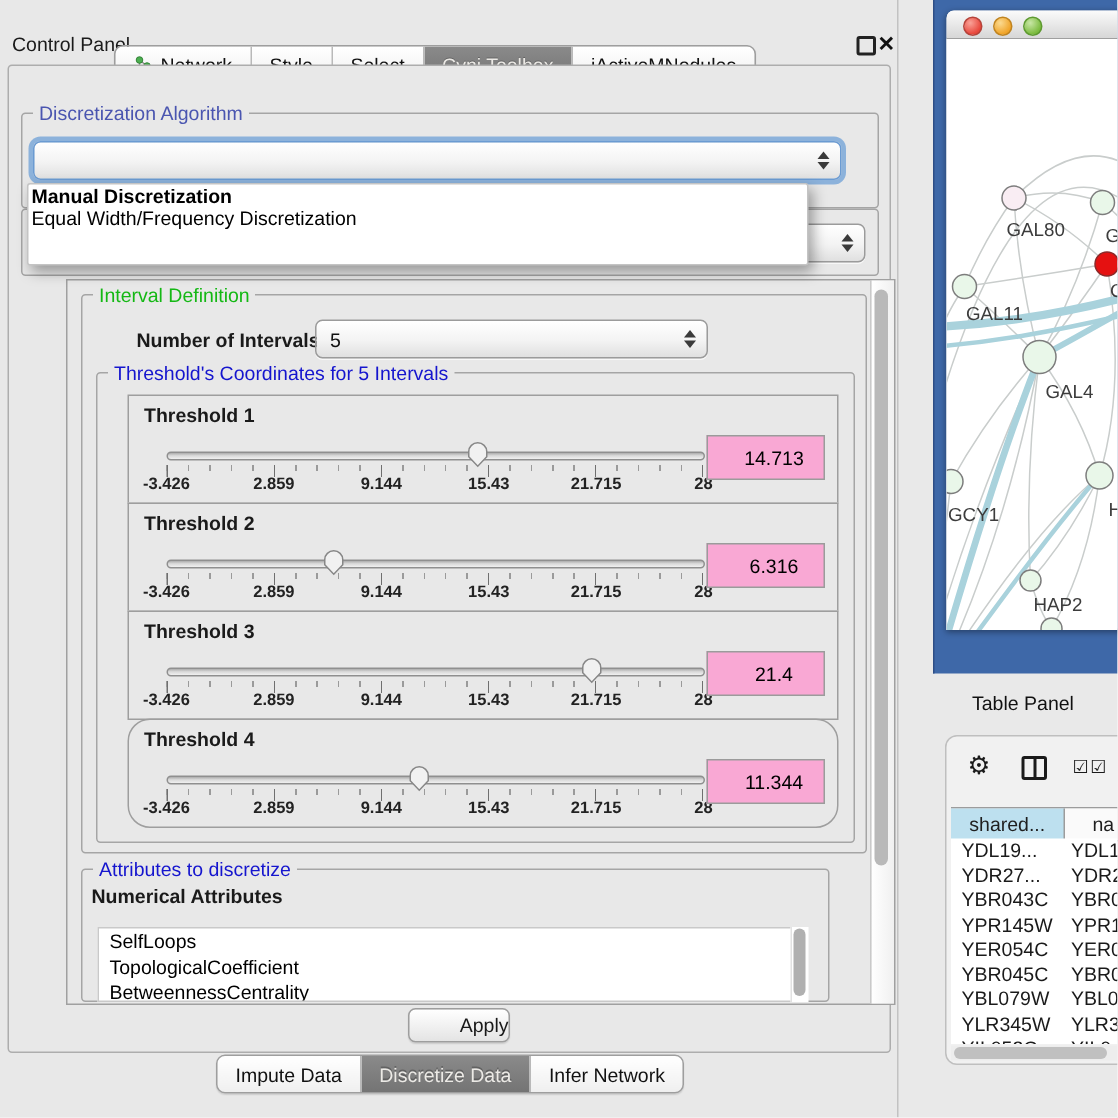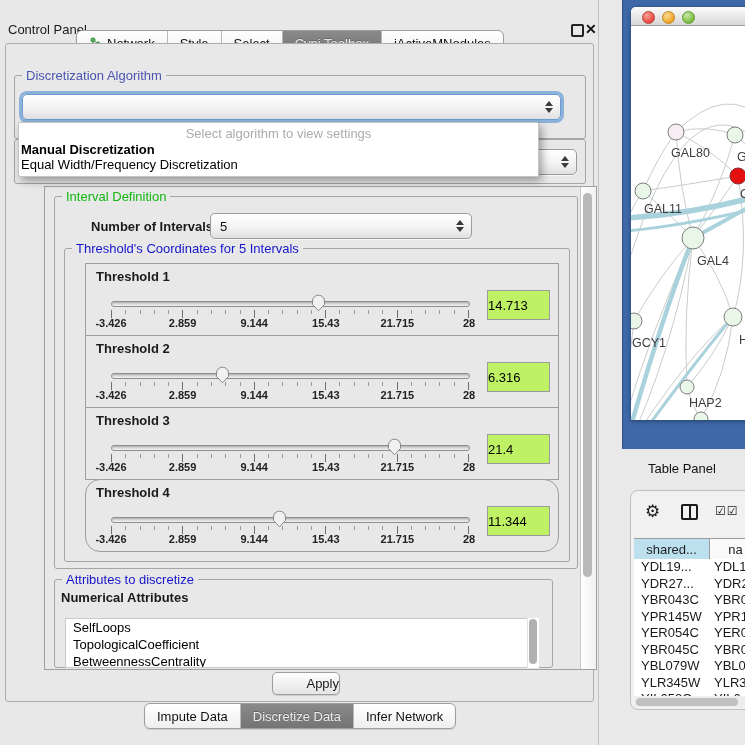--- a/index.html
+++ b/index.html
@@ -58,21 +58,21 @@
   .tpanel .tlabel{position:absolute;left:10px;top:5px;font-weight:bold;}
   .track{position:absolute;left:25px;top:37px;width:357px;height:4px;border:1px solid #8F8F8F;border-radius:3px;background:linear-gradient(#ADADAD,#D9D9D9 45%,#F0F0F0);}
   .thumb-sl{position:absolute;top:-8px;width:15px;height:18px;}
   .ticks{position:absolute;left:25px;top:46px;width:358px;height:8px;
      background-image:
        repeating-linear-gradient(to right,#6F6F6F 0,#6F6F6F 1px,transparent 1px,transparent 71.4px),
        repeating-linear-gradient(to right,#9A9A9A 0,#9A9A9A 1px,transparent 1px,transparent 14.28px);
      background-size:100% 8px,100% 4px;background-repeat:no-repeat;}
   .ticklabels{position:absolute;left:25px;top:53px;width:358px;height:13px;font-size:11px;font-weight:bold;color:#222;}
   .ticklabels span{position:absolute;transform:translateX(-50%);white-space:nowrap;}
-  .tvalue{position:absolute;right:8px;top:26px;width:56px;height:28px;border:1px solid #9B9B9B;background:#bef264;font-family:"Liberation Sans",sans-serif;font-size:13px;text-align:left;padding:0 5px 0 0;color:#000;}
+  .tvalue{position:absolute;right:8px;top:26px;width:56px;height:28px;border:1px solid #9B9B9B;background:#f9a8d4;font-family:"Liberation Sans",sans-serif;font-size:13px;text-align:center;padding:0 5px 0 16px;color:#000;}
 
   
   .attr-list{position:absolute;left:10px;top:38px;width:462px;height:48px;background:#FFFFFF;border:1px solid #C9C9C9;overflow:hidden;}
   .attr-list .item{height:17px;line-height:17px;padding-left:7px;color:#000;}
   .list-scroll{position:absolute;right:0;top:0;width:11px;height:100%;background:#FFF;border-left:1px solid #E2E2E2;}
   .list-scroll .thumb{position:absolute;left:1px;top:1px;width:8px;height:45px;border-radius:4px;background:#B0B0B0;}
 
   .apply-btn{position:absolute;left:266px;top:671px;width:66px;height:21px;border:1px solid #9E9E9E;border-radius:5px;background:linear-gradient(#FFFFFF,#E4E4E4);text-align:right;line-height:21px;box-shadow:0 1px 1px rgba(0,0,0,.12);}
 
   
@@ -148,21 +148,20 @@
 
       <div class="combo focus-ring" style="left:16px;top:50px;width:537px;">
         <span class="val"></span>
         <span class="stepper">
             <i class="up"></i>
             <i class="dn"></i>
           </span>
       </div>
 
       <div class="popup">
-        <span class="hint">Select algorithm to view settings</span>
         <span class="opt bold">Manual Discretization</span>
         <span class="opt">Equal Width/Frequency Discretization</span>
       </div>
 
       <div class="group" style="left:8px;top:95px;width:570px;height:43px;">
         <span class="group-title gt-black">Table Data</span>
         <div class="combo" style="left:8px;top:9px;width:552px;">
           <span class="val">galFiltered.sif default node</span>
           <span class="stepper">
               <i class="up"></i>

